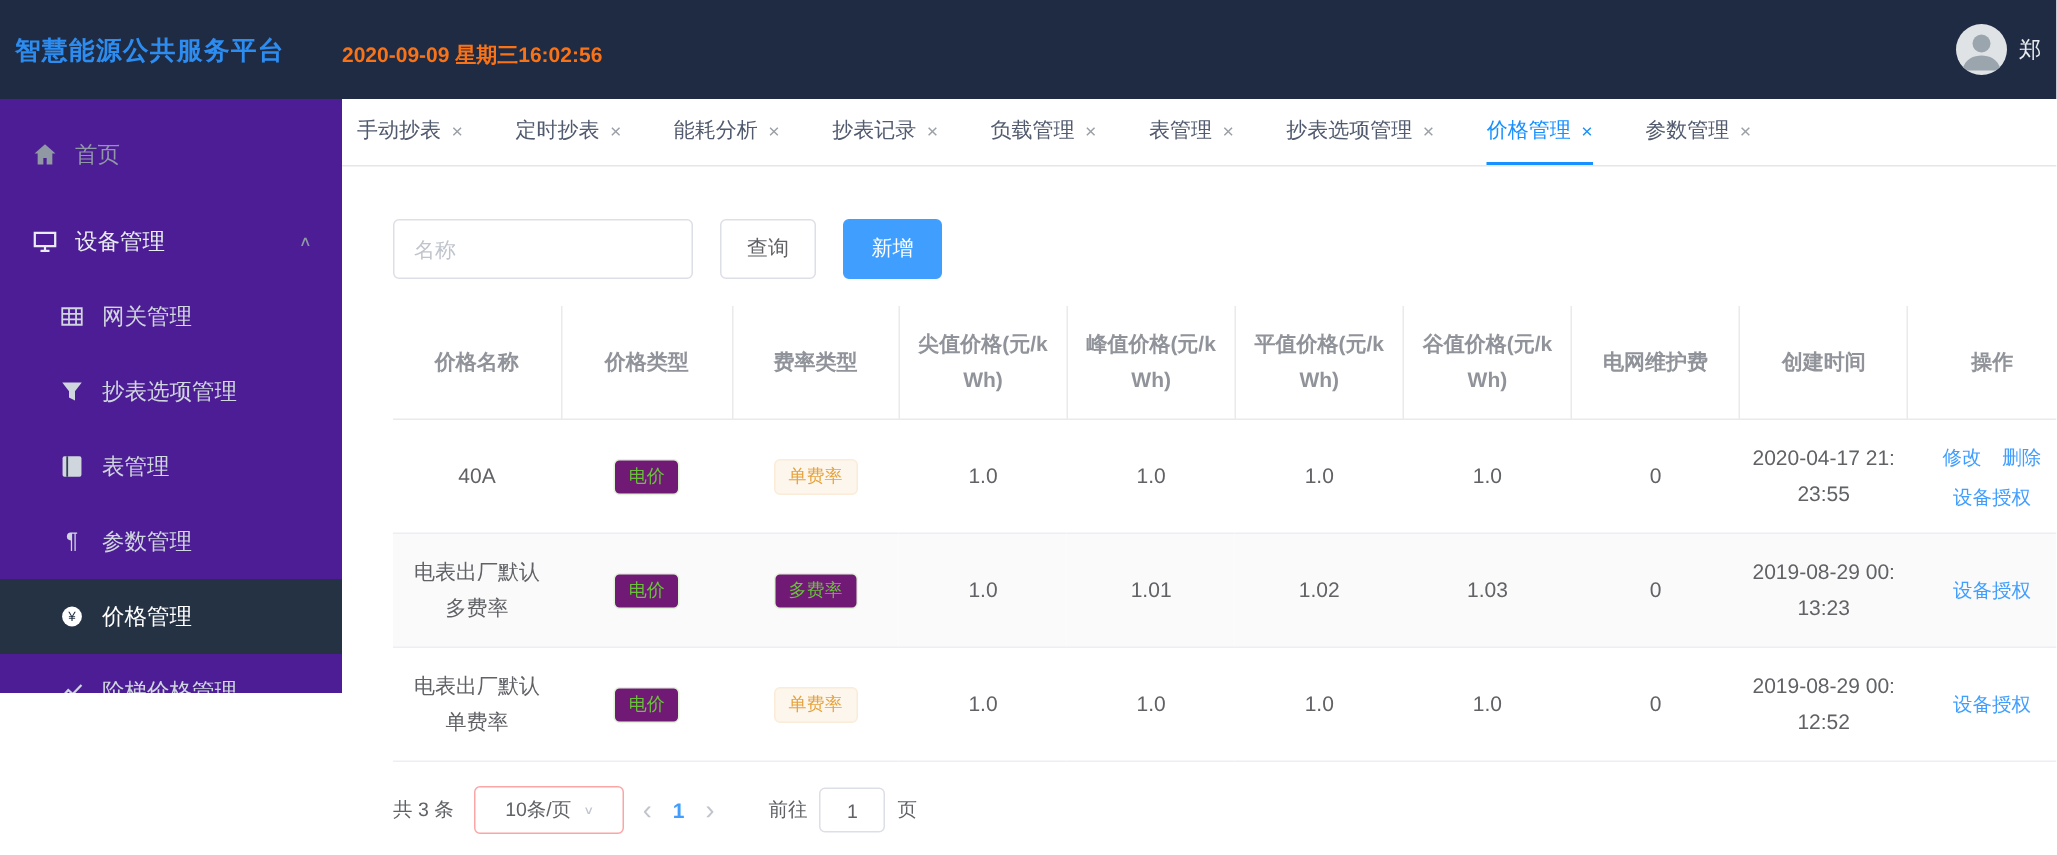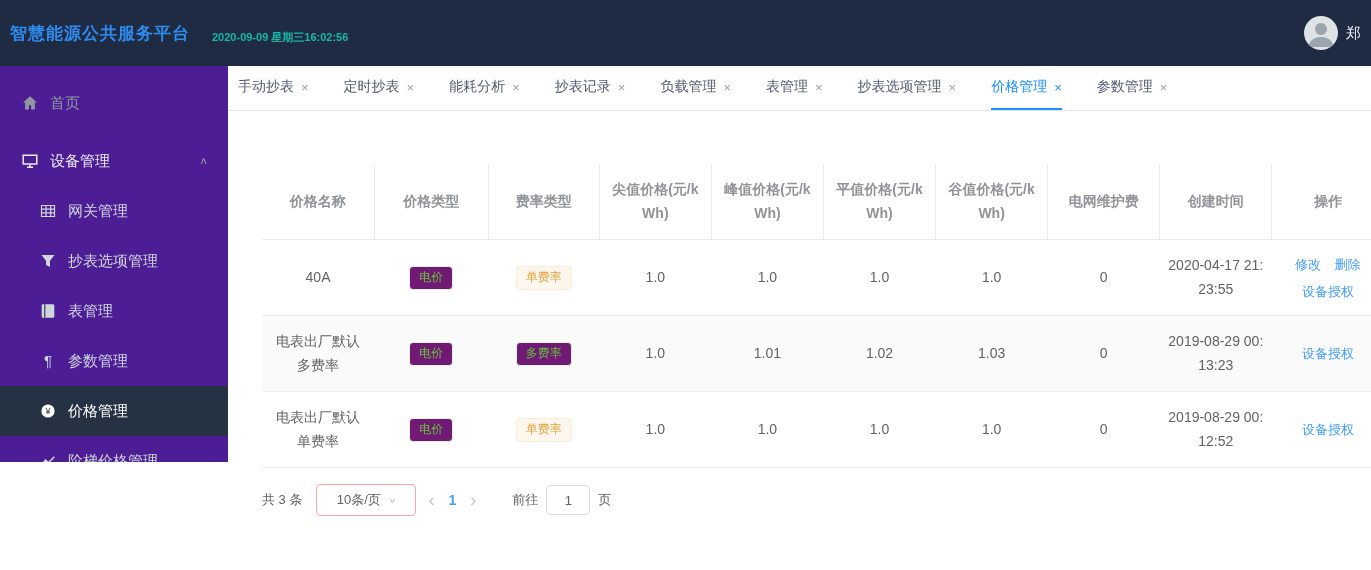--- a/index.html
+++ b/index.html
@@ -4,21 +4,21 @@
 <style>
   html,body{margin:0;padding:0;}
   body{
     width:1371px;height:570px;overflow:hidden;position:relative;
     background:#fff;font-family:"Liberation Sans","DejaVu Sans",sans-serif;
   }
   
   .header{position:absolute;top:0;left:0;width:1371px;height:66px;background:#1f2b43;
     display:flex;align-items:center;box-sizing:border-box;padding:0 10px;z-index:3;}
   .app-title{font-size:17px;font-weight:bold;color:#2d8cf0;letter-spacing:1px;white-space:nowrap;}
-  .datetime{font-size:11px;font-weight:bold;color:#14b8a6;margin-left:22px;margin-top:8px;white-space:nowrap;}
+  .datetime{font-size:14px;font-weight:bold;color:#f97316;margin-left:38px;margin-top:8px;white-space:nowrap;}
   .header-right{margin-left:auto;display:flex;align-items:center;}
   .avatar{width:34px;height:34px;border-radius:50%;background:#dfe3e6;overflow:hidden;flex:none;cursor:pointer;}
   .user-name{color:#e8ecf0;font-size:15px;margin-left:8px;white-space:nowrap;}
   
   .sidebar{position:absolute;top:66px;left:0;width:228px;height:396px;background:#4c1d95;
     box-sizing:border-box;padding-top:12px;overflow:hidden;}
   .side-item{height:50px;display:flex;align-items:center;box-sizing:border-box;
     padding:0 20px 0 22px;font-size:15px;color:#d3d9e0;cursor:pointer;white-space:nowrap;}
   .side-item .icon{width:16px;height:16px;margin-right:12px;flex:none;display:inline-flex;
     align-items:center;justify-content:center;}
@@ -220,20 +220,25 @@
     <span class="tab-close">×</span>
   </div>
   <div class="tab">
     <span>参数管理</span>
     <span class="tab-close">×</span>
   </div>
 </div>
 
 <div class="content">
 
+  <div class="toolbar">
+    <input class="search-input" type="text" placeholder="名称" style="">
+    <button class="btn btn-plain">查询</button>
+    <button class="btn btn-primary">新增</button>
+  </div>
 
   <table>
     <colgroup>
       <col style="width:112px">
         <col style="width:114px">
         <col style="width:111px">
       <col style="width:112px">
         <col style="width:112px">
         <col style="width:112px">
       <col style="width:112px">

